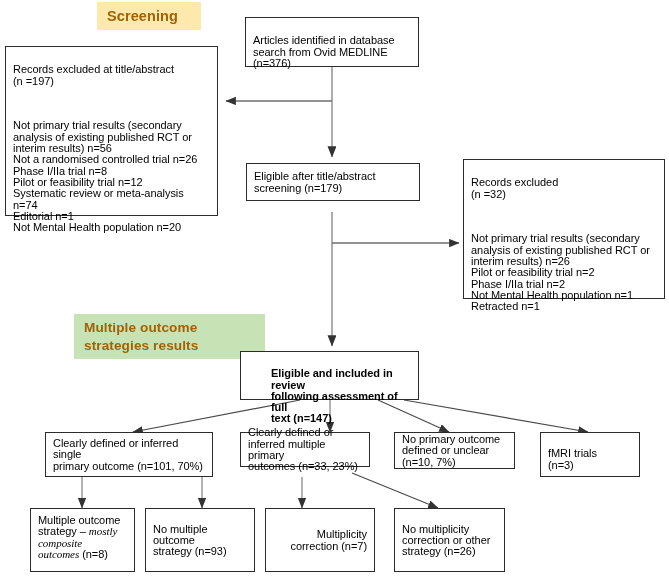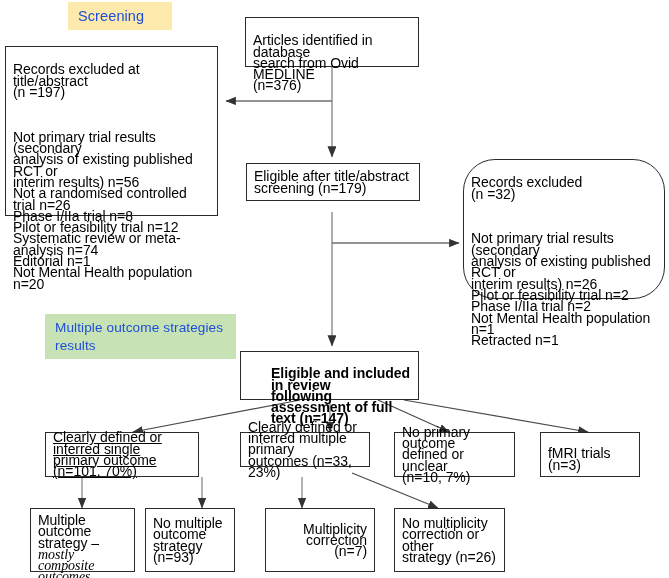--- a/index.html
+++ b/index.html
@@ -14,38 +14,39 @@
     background: #ffffff;
     font-family: "Liberation Sans", sans-serif;
     overflow: hidden;
   }
   .box {
     position: absolute;
     box-sizing: border-box;
     border: 1.3px solid #2b2b2b;
     background: #ffffff;
     color: #000000;
-    font-size: 14px;
+    font-size: 11px;
     line-height: 11.3px;
     padding: 6px 7px 5px 7px;
     white-space: pre-line;
     letter-spacing: -0.05px;
   }
   .box.bold {
     font-weight: bold;
   }
   .banner {
     position: absolute;
     box-sizing: border-box;
-    font-weight: normal;
-    color: #1d4ed8;
+    font-weight: bold;
+    color: #a16207;
     display: flex;
     flex-direction: column;
     justify-content: center;
     letter-spacing: 0.1px;
+    margin-left: 29px;
   }
   #screening-banner {
     font-size: 14.5px;
     padding-left: 10px;
   }
   #outcomes-banner {
     font-size: 13.6px;
     line-height: 18px;
     padding-left: 10px;
   }
@@ -127,69 +128,69 @@
 Systematic review or meta-analysis n=74
 Editorial n=1
 Not Mental Health population n=20</span>
   </div>
 
   <div class="box" style="left:246px; top:163px; width:174px; height:38px; display:flex; flex-direction:column; justify-content:center;">
     <span>Eligible after title/abstract
 screening (n=179)</span>
   </div>
 
-  <div class="box" style="left:463px; top:159px; width:202px; height:140px;border-radius:32px;">
+  <div class="box" style="left:463px; top:159px; width:202px; height:140px;">
     <span class="boxline">Records excluded
 (n =32)</span>
     <span class="spacer"></span>
     <span class="boxline">Not primary trial results (secondary
 analysis of existing published RCT or
 interim results) n=26
 Pilot or feasibility trial n=2
 Phase I/IIa trial n=2
 Not Mental Health population n=1
 Retracted n=1</span>
   </div>
 
   <div class="box bold" style="left:240px; top:351px; width:179px; height:49px; border-width:1.6px; padding-top:5px;padding-left:30px;">
     <span>Eligible and included in review
 following assessment of full
 text (n=147)</span>
   </div>
 
-  <div class="box" style="left:45px; top:432px; width:154px; height:45px; display:flex; flex-direction:column; justify-content:center;text-decoration:underline;">
+  <div class="box" style="left:45px; top:432px; width:168px; height:45px; display:flex; flex-direction:column; justify-content:center;">
     <span>Clearly defined or inferred single
 primary outcome (n=101, 70%)</span>
   </div>
 
   <div class="box" style="left:240px; top:432px; width:130px; height:35px; display:flex; flex-direction:column; justify-content:center;">
     <span>Clearly defined or
 inferred multiple primary
 outcomes (n=33, 23%)</span>
   </div>
 
-  <div class="box" style="left:394px; top:432px; width:121px; height:45px; display:flex; flex-direction:column; justify-content:center;">
+  <div class="box" style="left:394px; top:432px; width:121px; height:37px; display:flex; flex-direction:column; justify-content:center;">
     <span>No primary outcome
 defined or unclear
 (n=10, 7%)</span>
   </div>
 
   <div class="box" style="left:540px; top:432px; width:100px; height:45px; display:flex; flex-direction:column; justify-content:flex-end;">
     <span>fMRI trials
 (n=3)</span>
   </div>
 
   <div class="box" style="left:30px; top:508px; width:105px; height:64px; display:flex; flex-direction:column; justify-content:flex-start; white-space:normal;">
     <span><span style="white-space:pre-line;">Multiple outcome
 strategy – </span><span class="ital" style="white-space:pre-line;">mostly
 composite
 outcomes</span><span> (n=8)</span></span>
   </div>
 
-  <div class="box" style="left:145px; top:508px; width:90px; height:64px; display:flex; flex-direction:column; justify-content:center;">
+  <div class="box" style="left:145px; top:508px; width:110px; height:64px; display:flex; flex-direction:column; justify-content:center;">
     <span>No multiple
 outcome
 strategy (n=93)</span>
   </div>
 
   <div class="box" style="left:265px; top:508px; width:110px; height:64px; display:flex; flex-direction:column; justify-content:center;text-align:right;">
     <span>Multiplicity
 correction (n=7)</span>
   </div>
 

